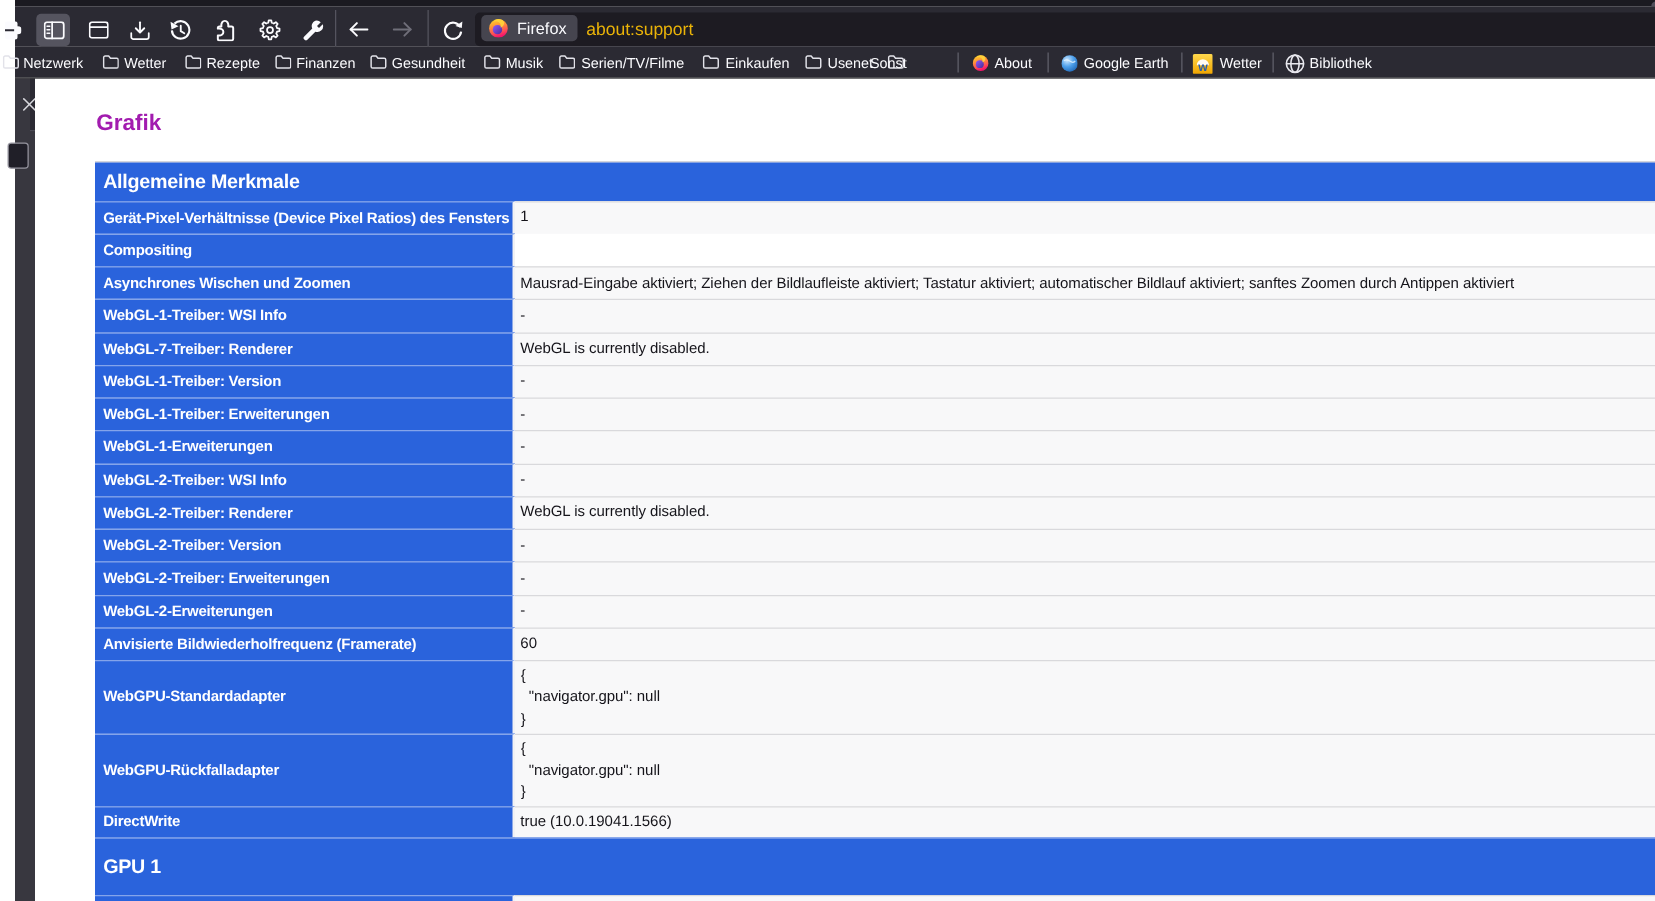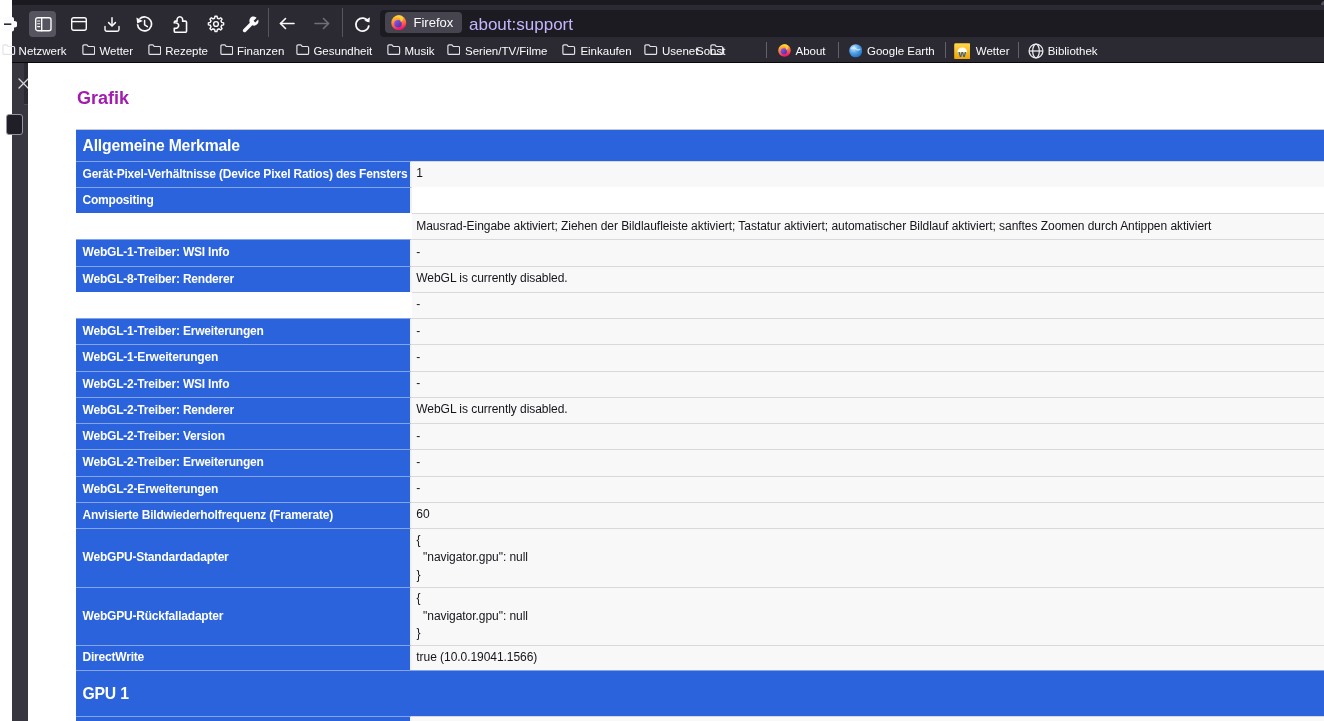--- a/index.html
+++ b/index.html
@@ -15,21 +15,21 @@
 #bmbar { top:36.5px; left:0; width:1324px; height:25.5px; background:#2b2a33; }
 #chromeline { top:62px; left:0; width:1324px; height:1px; background:#08080c; }
 
 .sep { position:absolute; width:1px; height:29px; top:3px; background:#55545f; }
 .nicon { position:absolute; top:7.5px; }
 #sidebtn { position:absolute; top:5.5px; left:17px; width:27px; height:26.5px; background:#55545f; border-radius:4px; }
 
 #urlbar { position:absolute; top:5px; left:368px; width:980px; height:26.5px; background:#1d1b22; border-radius:4px; }
 #chip { position:absolute; top:1.5px; left:5px; width:76.5px; height:21px; background:#46454f; border-radius:4px; }
 #chiptext { position:absolute; left:28.5px; top:3.5px; font-size:13px; color:#fbfbfe; }
-#urltext { position:absolute; left:89px; top:4.5px; font-size:17px; color:#c4b5fd; }
+#urltext { position:absolute; left:89px; top:4.5px; font-size:14px; color:#eab308; }
 .bmtext { position:absolute; top:8px; white-space:nowrap; font-size:11.5px; color:#fbfbfe; }
 .bmsep { position:absolute; top:5.5px; width:1px; height:16px; background:#62616c; }
 
 
 #sidestrip { top:63px; left:0; width:16px; height:658px; background:#38373f; }
 #sidehead { top:0; left:0; width:16px; height:42px; background:#2b2a33; border-bottom:1px solid #4c4b55; }
 #sidebox { position:absolute; top:50.5px; left:-6px; width:16.5px; height:21.5px; border:1px solid #96959f; border-radius:3px; background:#201f28; }
 
 
 #content { top:63px; left:16px; width:1308px; height:658px; background:#fff; }
@@ -257,41 +257,47 @@
           <div class="td">
             <span>1</span>
           </div>
         </div>
       <div class="trow bt" style="height:26.25px">
           <div class="th">
             <span>Compositing</span>
           </div>
         </div>
       <div class="trow bt" style="height:26.25px">
+          <div class="th">
+            <span>Asynchrones Wischen und Zoomen</span>
+          </div>
           <div class="td">
             <span>Mausrad-Eingabe aktiviert; Ziehen der Bildlaufleiste aktiviert; Tastatur aktiviert; automatischer Bildlauf aktiviert; sanftes Zoomen durch Antippen aktiviert</span>
           </div>
         </div>
       <div class="trow bt" style="height:26.25px">
           <div class="th">
             <span>WebGL-1-Treiber: WSI Info</span>
           </div>
           <div class="td">
             <span>-</span>
           </div>
         </div>
       <div class="trow bt" style="height:26.25px">
           <div class="th">
-            <span>WebGL-8-Treiber: Renderer</span>
+            <span>WebGL-7-Treiber: Renderer</span>
           </div>
           <div class="td">
             <span>WebGL is currently disabled.</span>
           </div>
         </div>
       <div class="trow bt" style="height:26.25px">
+          <div class="th">
+            <span>WebGL-1-Treiber: Version</span>
+          </div>
           <div class="td">
             <span>-</span>
           </div>
         </div>
       <div class="trow bt" style="height:26.25px">
           <div class="th">
             <span>WebGL-1-Treiber: Erweiterungen</span>
           </div>
           <div class="td">
             <span>-</span>

